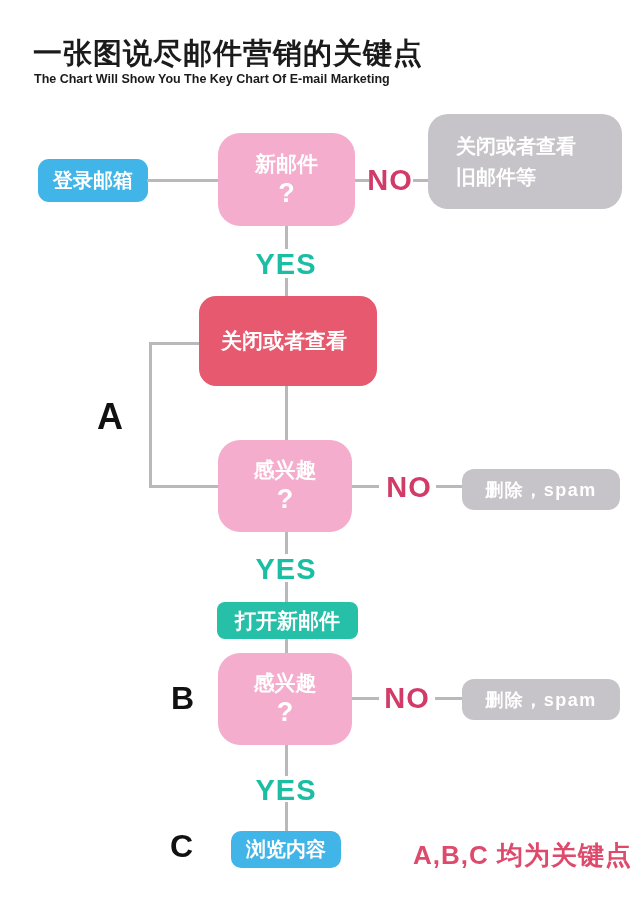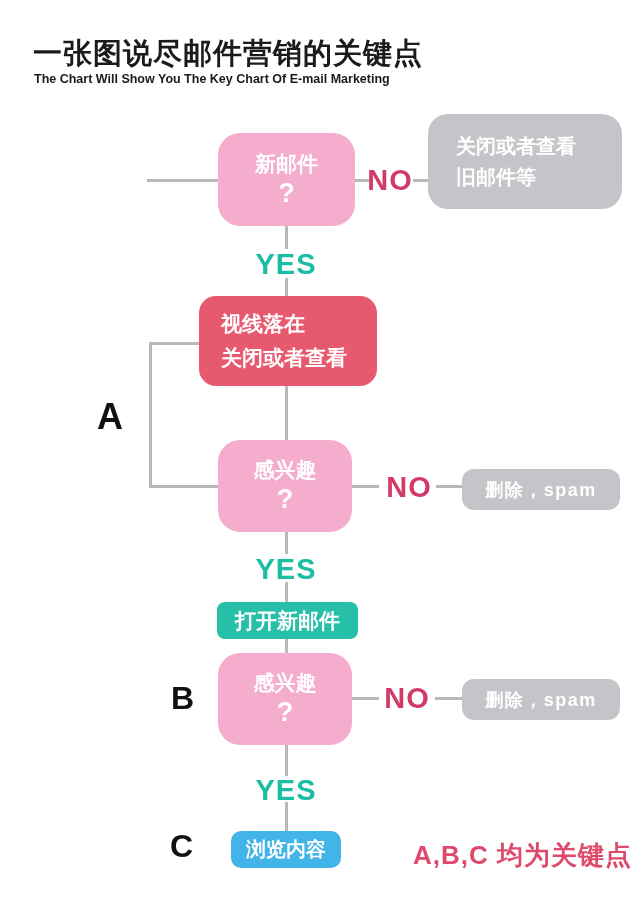--- a/index.html
+++ b/index.html
@@ -39,20 +39,23 @@
         letter-spacing:1px;white-space:nowrap;}
 </style>
 </head>
 <body>
 
 <div class="canvas">
 
   <div class="title">一张图说尽邮件营销的关键点</div>
   <div class="subtitle">The Chart Will Show You The Key Chart Of E-mail Marketing</div>
 
+  <div class="node blue center" style="left:38px;top:159px;width:110px;height:43px;border-radius:11px;font-size:20px;">
+    <span>登录邮箱</span>
+  </div>
   <div class="hline" style="left:147px;top:179px;width:71px;"></div>
 
   <div class="node pinkbox center" style="left:218px;top:133px;width:137px;height:93px;border-radius:22px;text-align:center;">
     <span class="qline1">新邮件</span>
     <span class="qmark">?</span>
   </div>
 
   <div class="hline" style="left:355px;top:179px;width:14px;"></div>
   <div class="no" style="left:366px;top:164px;width:48px;">NO</div>
   <div class="hline" style="left:413px;top:179px;width:15px;"></div>
@@ -60,21 +63,20 @@
   <div class="node graybox leftpad" style="left:428px;top:114px;width:194px;height:95px;border-radius:20px;padding-left:28px;font-size:20px;line-height:1.55;">
     <span>关闭或者查看</span>
     <span>旧邮件等</span>
   </div>
 
   <div class="vline" style="left:285px;top:226px;height:23px;"></div>
   <div class="yes" style="left:251px;top:248px;">YES</div>
   <div class="vline" style="left:285px;top:278px;height:18px;"></div>
 
   <div class="node redbox leftpad" style="left:199px;top:296px;width:178px;height:90px;border-radius:17px;padding-left:22px;font-size:21px;line-height:1.6;">
-    <span>视线落在</span>
     <span>关闭或者查看</span>
   </div>
 
   <div class="hline" style="left:149px;top:342px;width:50px;"></div>
   <div class="vline" style="left:149px;top:342px;height:146px;"></div>
   <div class="hline" style="left:149px;top:485px;width:69px;"></div>
   <div class="abc" style="left:97px;top:396px;font-size:36px;">A</div>
 
   <div class="vline" style="left:285px;top:386px;height:54px;"></div>
 

